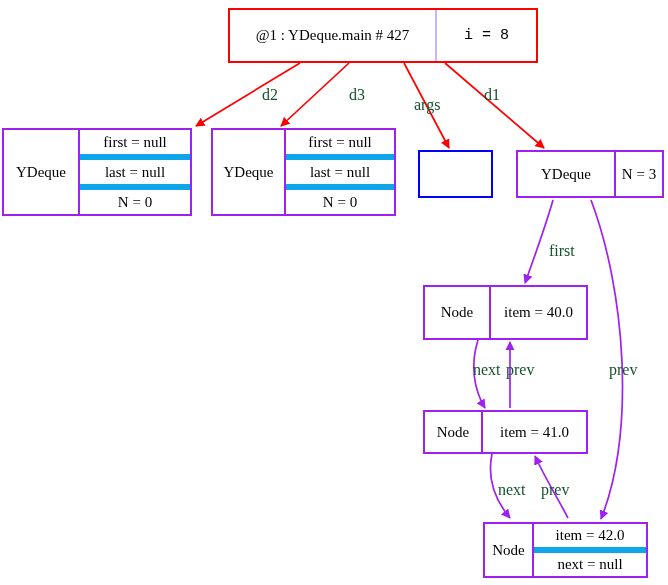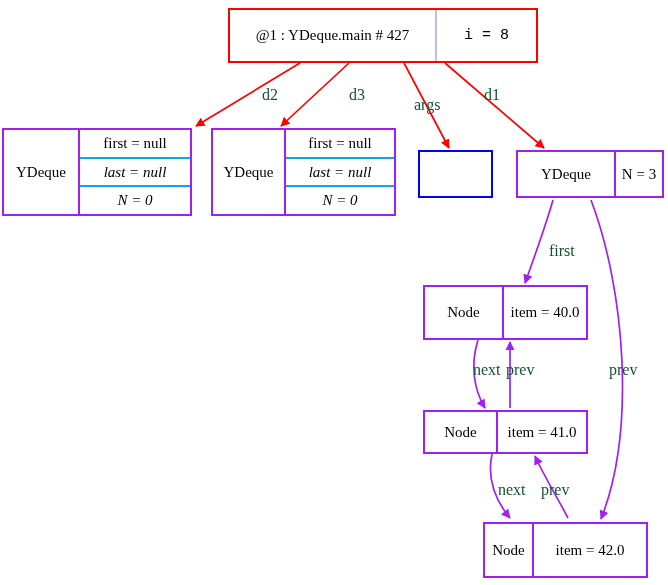--- a/index.html
+++ b/index.html
@@ -46,21 +46,21 @@
     display: flex;
     align-items: center;
     justify-content: center;
     box-sizing: border-box;
     font-size: 15px;
     color: #000000;
     white-space: nowrap;
     padding: 0 7px;
   }
   .cell.row-sep-red    { border-top: 2px solid #ff0000; }
-  .cell.row-sep-purple { border-top: 2px solid #0ea5e9; font-style: italic; }
+  .cell.row-sep-purple { border-top: 6px solid #0ea5e9; }
 
   .grow { flex: 1 1 auto; }
 
   .edge-label {
     position: absolute;
     font-size: 16px;
     color: #14532d;
     white-space: nowrap;
     z-index: 3;
   }
@@ -143,32 +143,33 @@
 
   <div class="node-box purple" style="left:516px; top:150px; width:148px; height:48px;">
     <div class="cell grow">YDeque</div>
     <div class="cell-col divider-purple" style="width:48px;">
       <div class="cell grow">N = 3</div>
     </div>
   </div>
 
   <div class="node-box purple" style="left:423px; top:285px; width:165px; height:55px;">
     <div class="cell grow">Node</div>
-    <div class="cell-col divider-purple" style="width:84px;justify-content:space-between;">
+    <div class="cell-col divider-purple" style="width:97px;justify-content:space-between;">
       <div class="cell grow">item = 40.0</div>
     </div>
   </div>
 
   <div class="node-box purple" style="left:423px; top:410px; width:165px; height:44px;">
     <div class="cell grow">Node</div>
-    <div class="cell-col divider-purple" style="width:90px;">
+    <div class="cell-col divider-purple" style="width:105px;">
       <div class="cell grow">item = 41.0</div>
     </div>
   </div>
 
   <div class="node-box purple" style="left:483px; top:522px; width:165px; height:56px;">
     <div class="cell grow">Node</div>
     <div class="cell-col divider-purple" style="width:114px;">
       <div class="cell grow">item = 42.0</div>
+      <div class="cell grow row-sep-purple">next = null</div>
     </div>
   </div>
 
 </div>
 
 </body></html>

